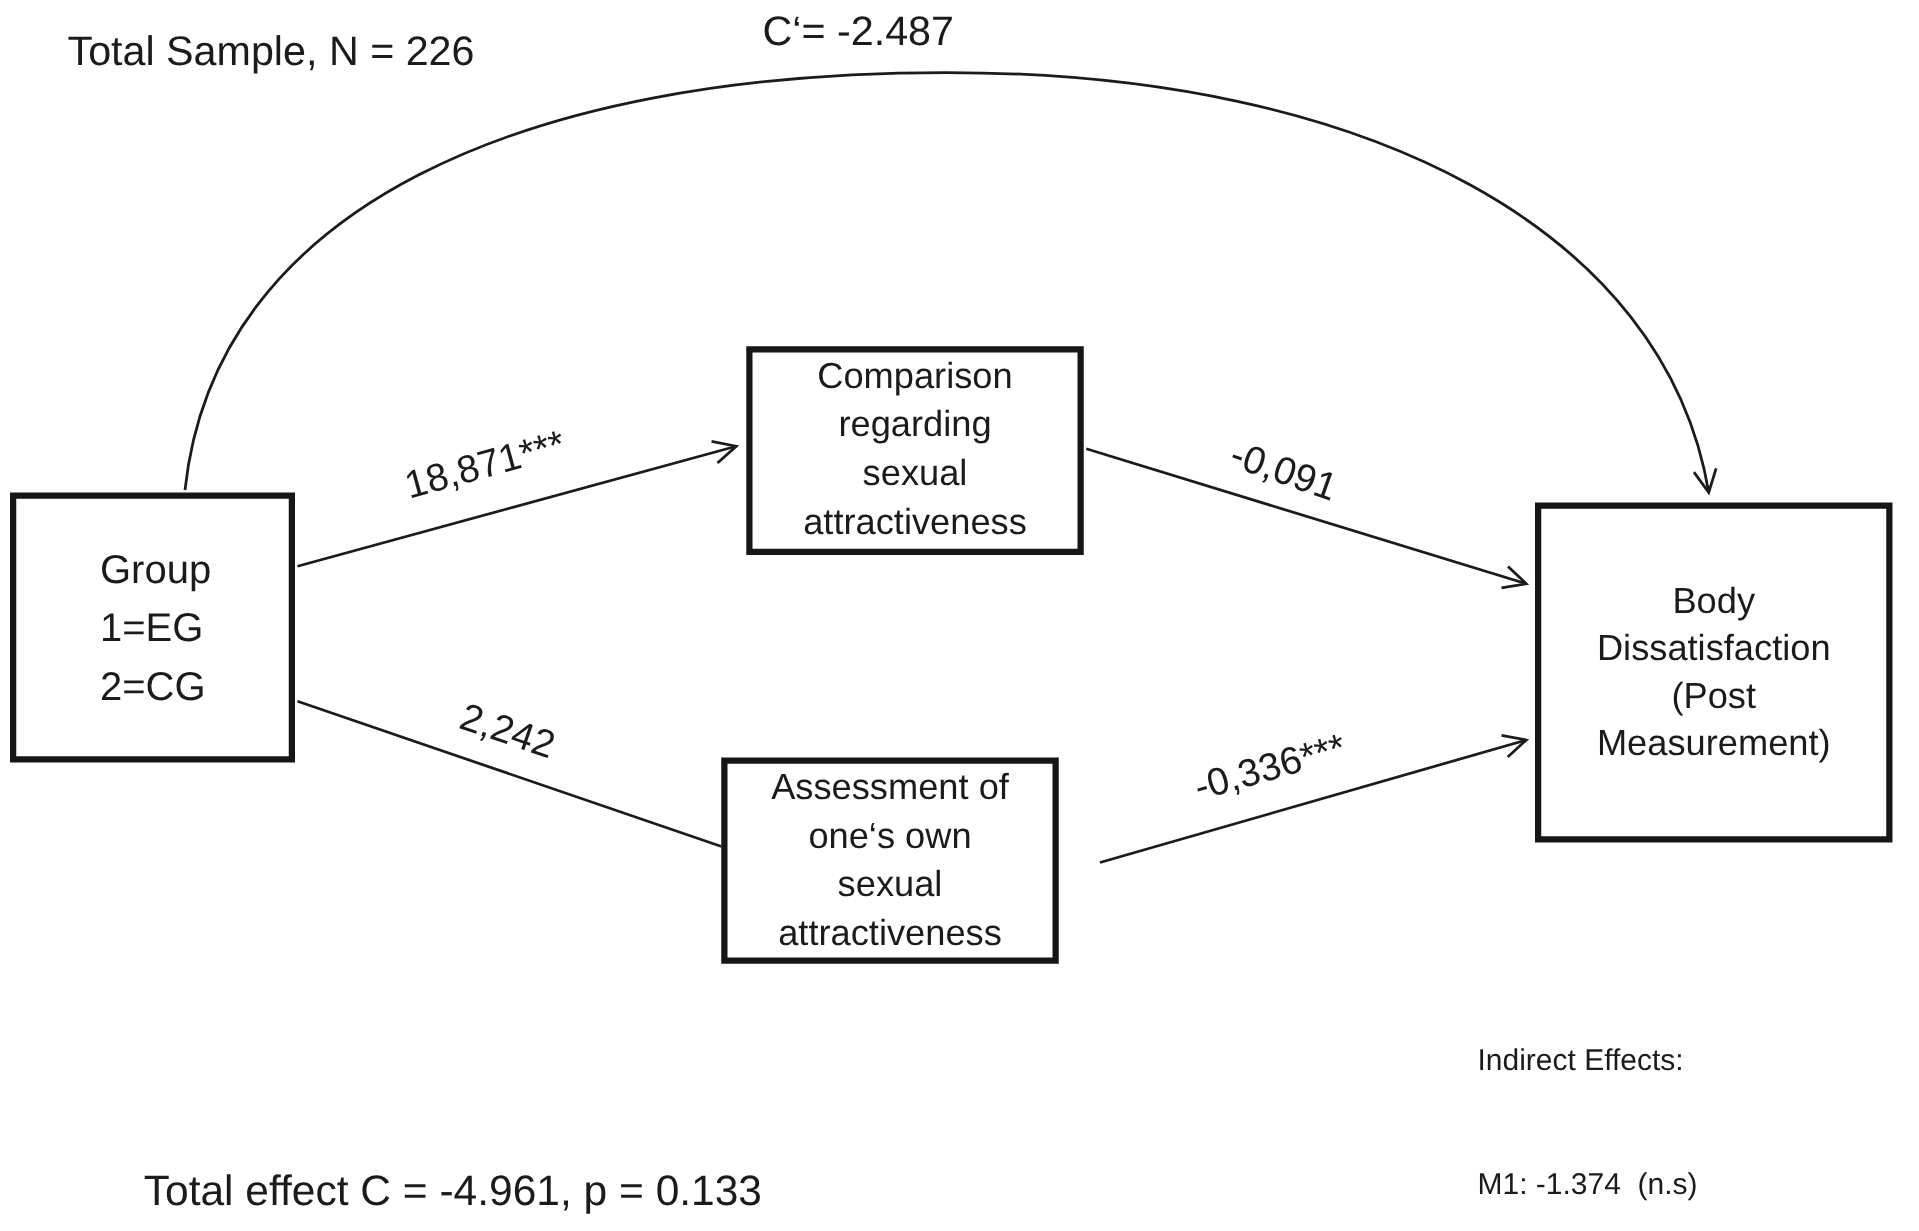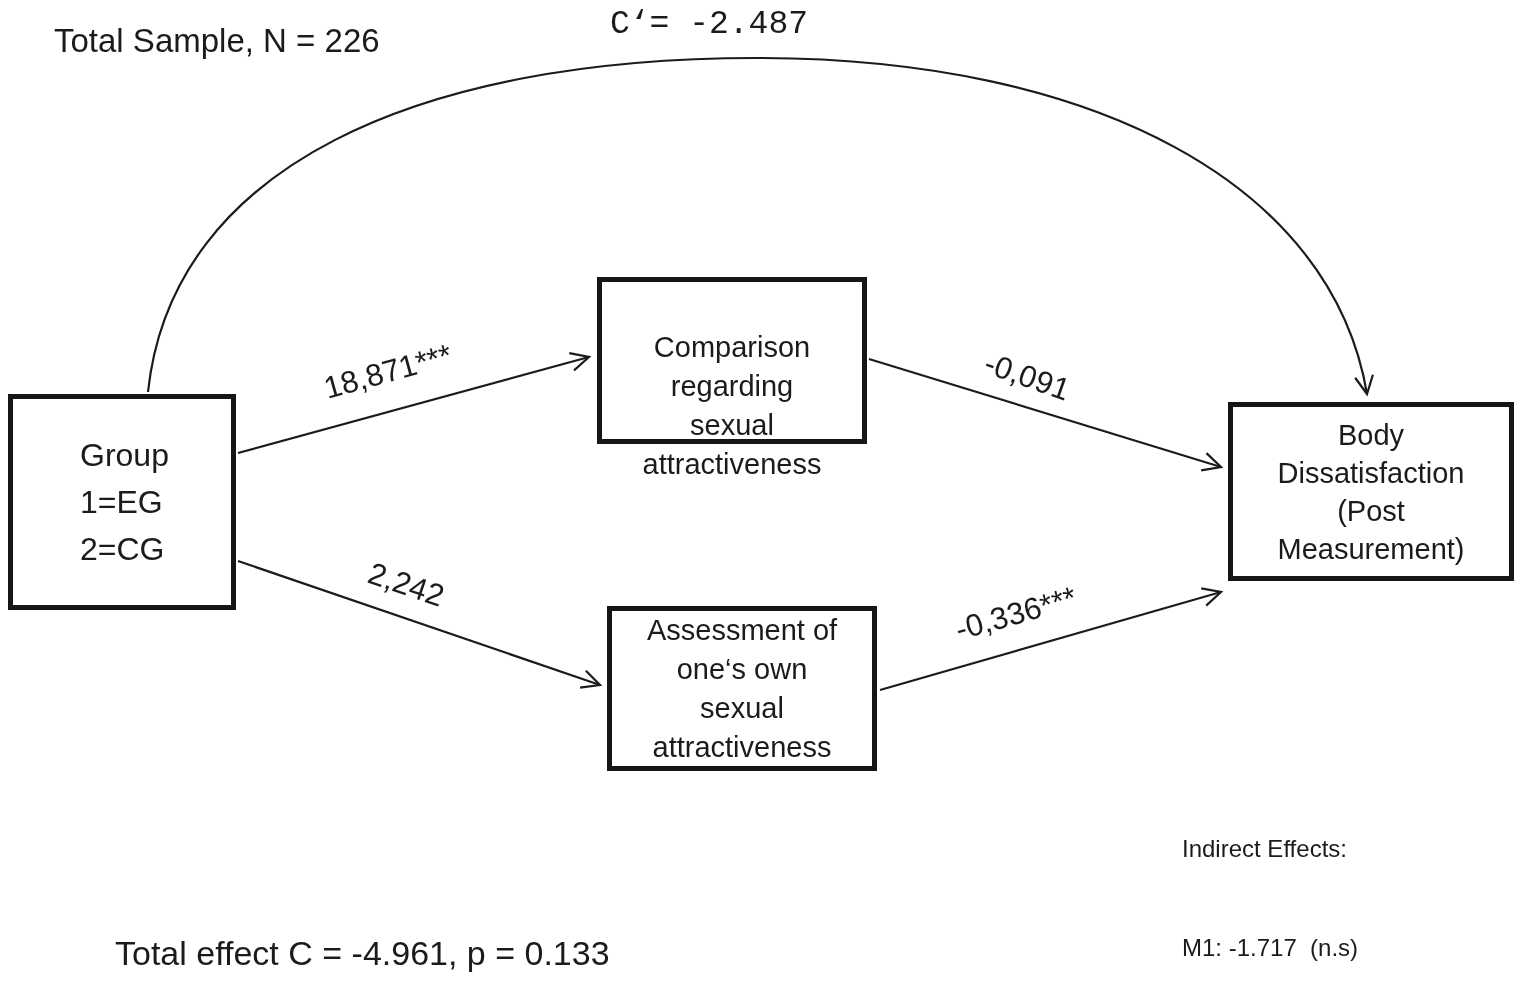--- a/index.html
+++ b/index.html
@@ -20,28 +20,28 @@
     background: #ffffff;
     display: flex;
     align-items: center;
     justify-content: center;
   }
   .node .label { white-space: pre-wrap; text-align: center; }
   .node-group { left: 8px; top: 394px; width: 228px; height: 216px; }
   .node-group .label { text-align: left; font-size: 32px; line-height: 47px; padding-left: 4px; }
   .node-group { justify-content: flex-start; padding-left: 63px; }
   .node-m1 { left: 597px; top: 277px; width: 270px; height: 167px; align-items: flex-start; }
-  .node-m1 .label { font-size: 29px; line-height: 39px; margin-top: 46px; }
-  .node-m2 { left: 607px; top: 606px; width: 270px; height: 165px; align-items: flex-start; }
+  .node-m1 .label { font-size: 29px; line-height: 39px; }
+  .node-m2 { left: 577px; top: 606px; width: 270px; height: 165px; align-items: flex-start; }
   .node-m2 .label { font-size: 29px; line-height: 39px; }
-  .node-outcome { left: 1228px; top: 402px; width: 286px; height: 179px; }
+  .node-outcome { left: 1228px; top: 402px; width: 286px; height: 272px; }
   .node-outcome .label { font-size: 29px; line-height: 38px; }
   .txt { position: absolute; white-space: pre-wrap; }
   .total-sample { left: 54px; top: 22px; font-size: 33px; text-align: center; }
-  .c-prime { left: 610px; top: 6px; font-size: 33px; font-family: Liberation Mono, monospace; }
+  .c-prime { left: 610px; top: 6px; font-size: 33px; }
   .total-effect { left: 75px; top: 934px; font-size: 34px; margin-left: 40px; }
   .indirect { left: 1182px; top: 766px; font-size: 24px; line-height: 33px; }
   .indirect div { white-space: pre-wrap; }
   .rot {
     position: absolute;
     white-space: nowrap;
     font-size: 31px;
     transform-origin: center center;
   }
   .lab-a1 { left: 388px; top: 372px; transform: translate(-50%,-50%) rotate(-15.4deg); }
@@ -98,21 +98,21 @@
 Measurement)</div>
   </div>
 
   <div class="rot lab-a1">18,871***</div>
   <div class="rot lab-b1">-0,091</div>
   <div class="rot lab-a2">2,242</div>
   <div class="rot lab-b2">-0,336***</div>
 
   <div class="txt indirect">
     <div>Indirect Effects:</div>
-    <div>M1: -1.717  (n.s)</div>
+    <div>M1: -1.374  (n.s)</div>
     
     
     
   </div>
 
   <div class="txt total-effect">Total effect C = -4.961, p = 0.133</div>
 
 </div>
 
 </body></html>

